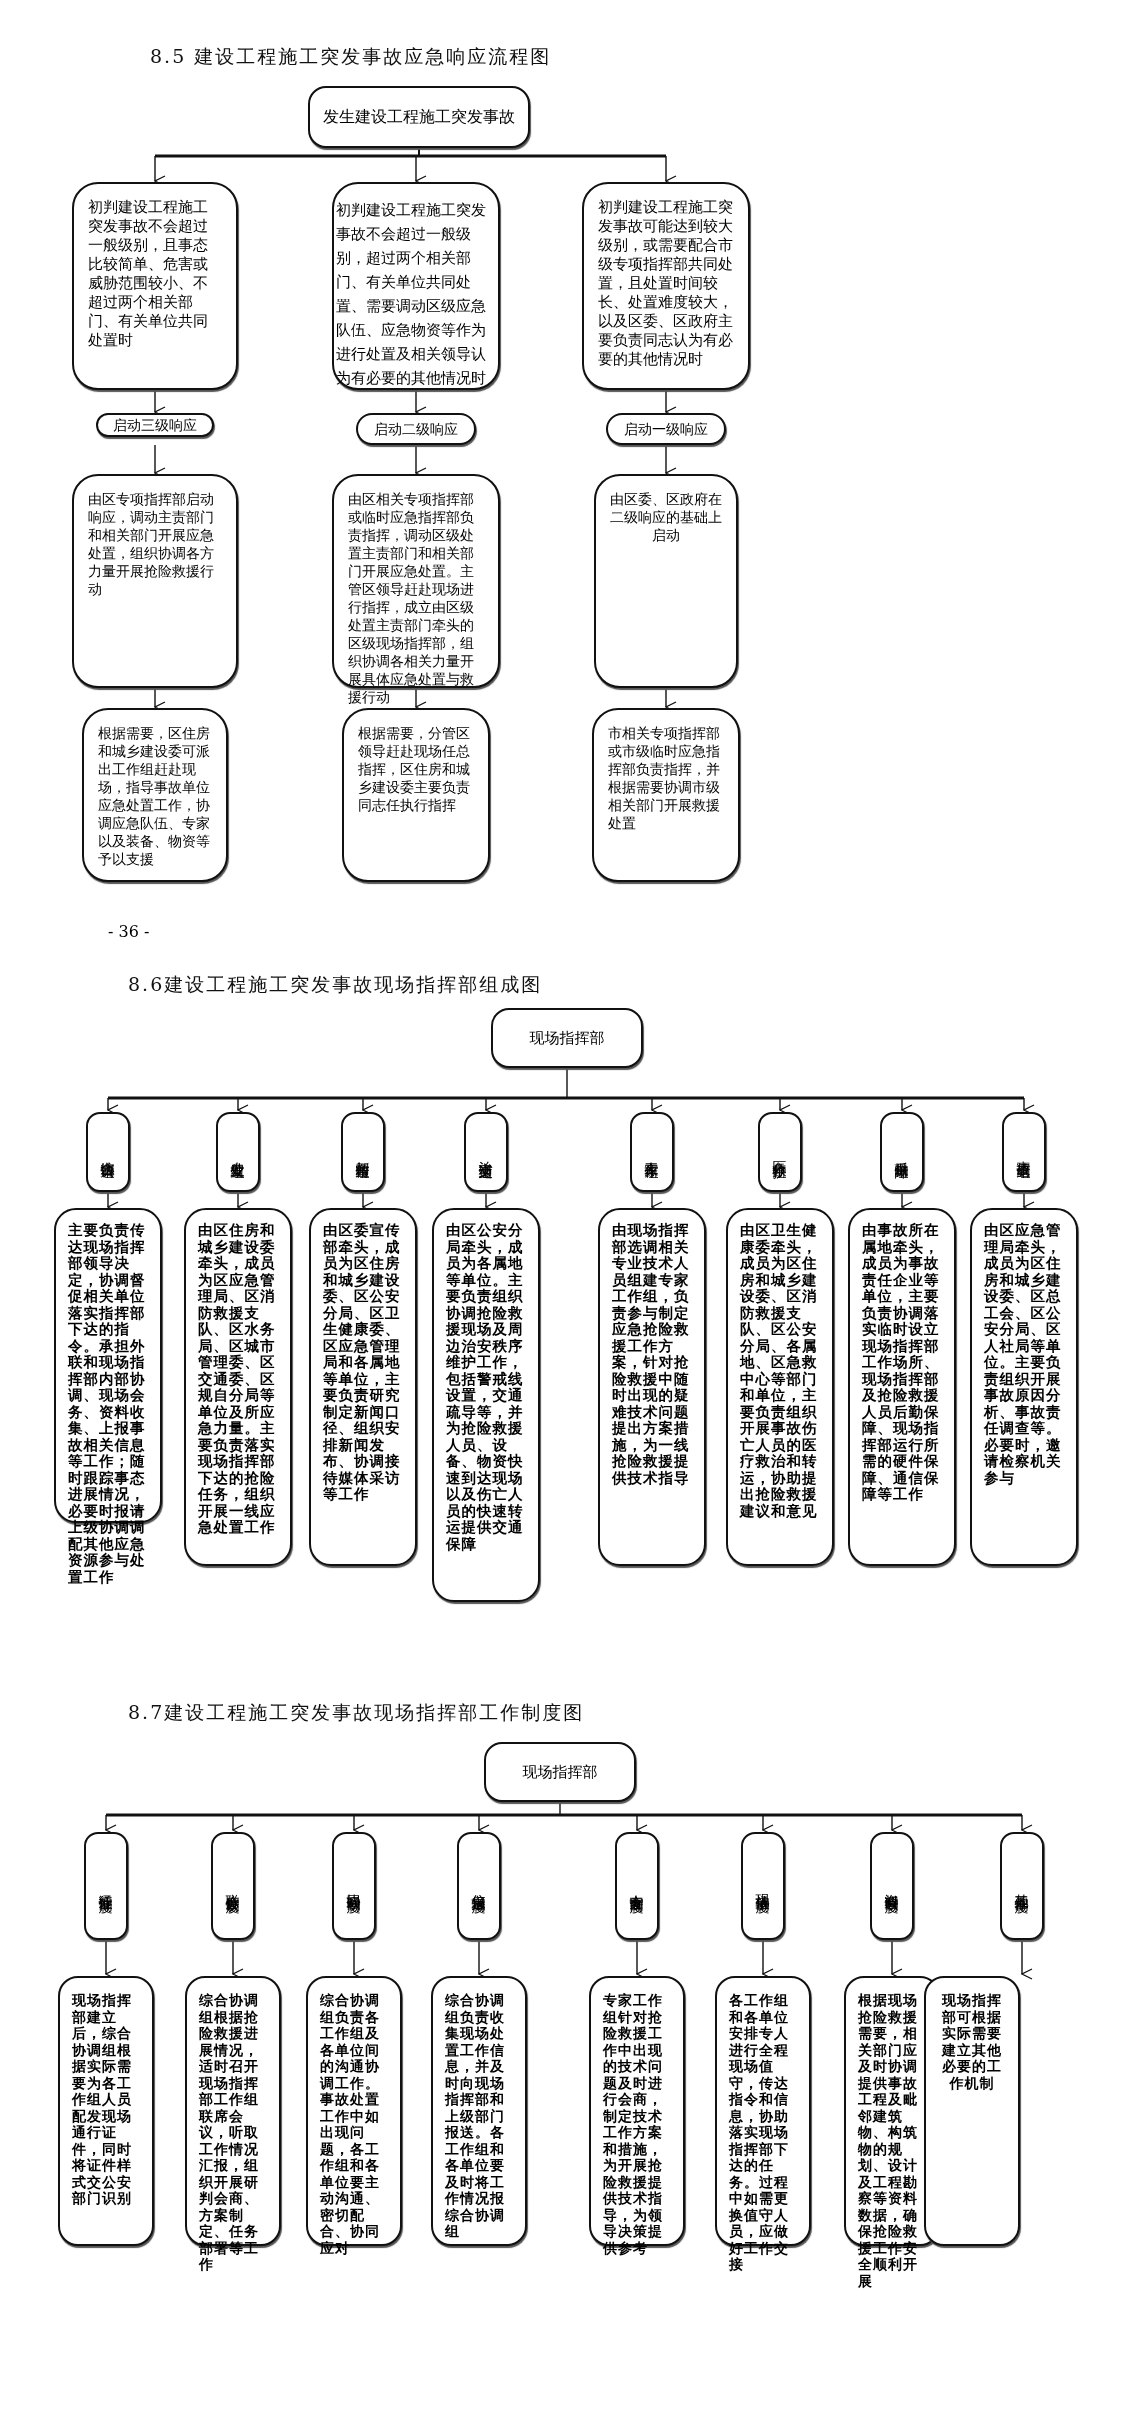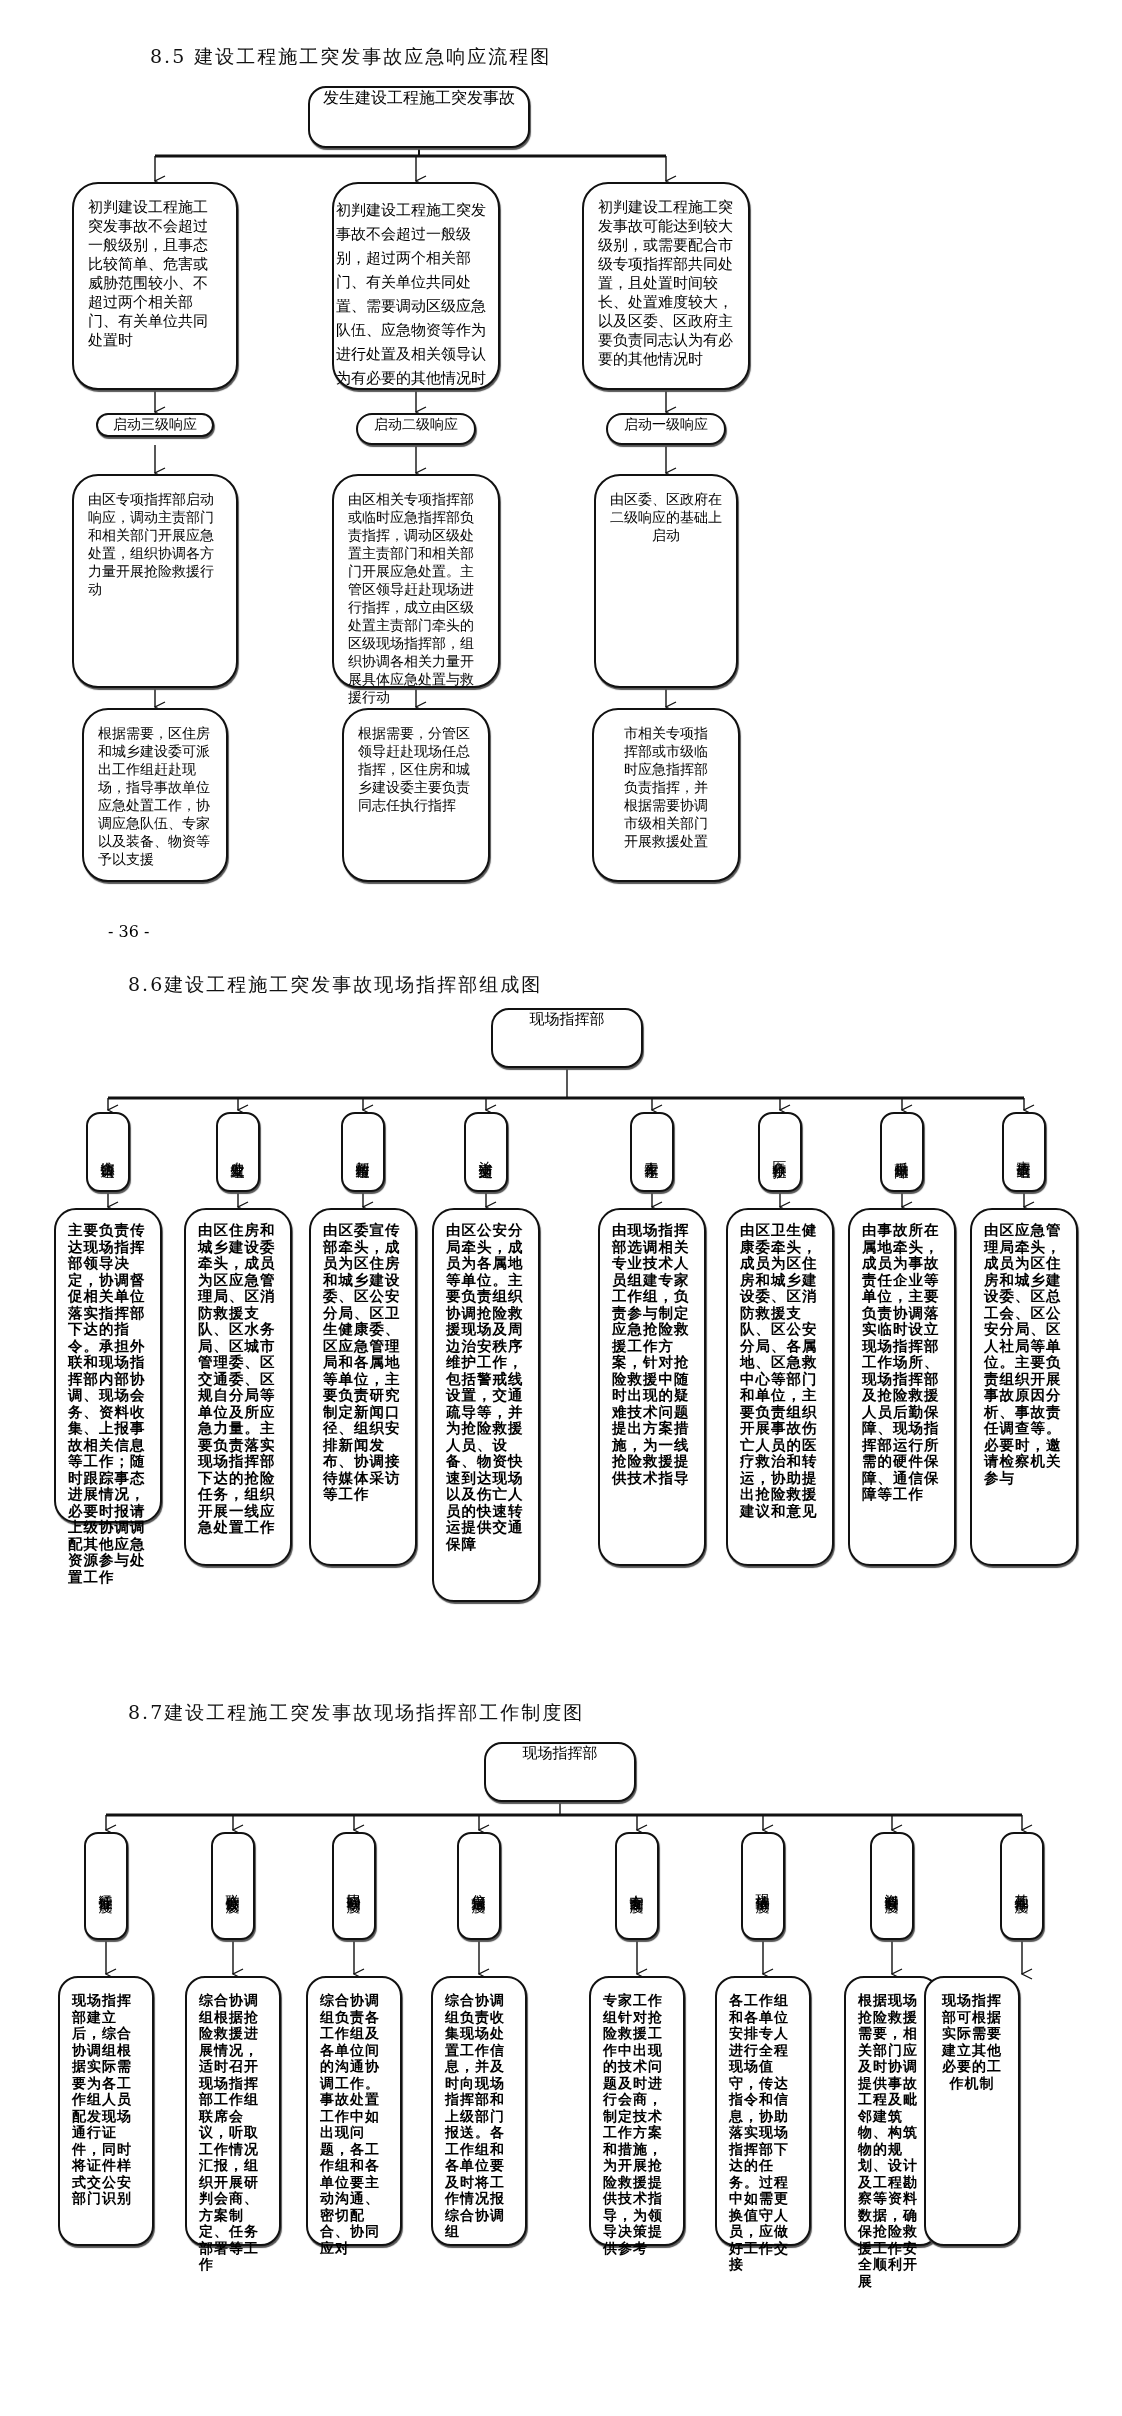--- a/index.html
+++ b/index.html
@@ -5,21 +5,21 @@
   html, body { margin:0; padding:0; background:#ffffff; }
   body { width:1122px; height:2416px; position:relative; overflow:hidden;
          font-family:"DejaVu Sans", "Liberation Sans", sans-serif; color:#000; }
   .title { position:absolute; font-family:"DejaVu Serif", "Liberation Serif", serif; font-size:19px; letter-spacing:2px; color:#111; }
   .box { position:absolute; border:2.5px solid #111; background:#fff; box-sizing:border-box;
          box-shadow:1px 2px 1px #555; }
   .rbox { border-radius:18px; }
   .pill { border-radius:26px; }
   .btxt { position:absolute; left:0; right:0; top:0; bottom:0; padding:10px 10px; font-size:15px; line-height:20px;
           text-align:left; word-break:break-all; }
-  .center { display:flex; align-items:flex-start; justify-content:center; text-align:center; }
+  .center { display:flex; align-items:center; justify-content:center; text-align:center; }
   .vtext { writing-mode:vertical-rl; text-orientation:upright; font-size:15px; letter-spacing:1px;
            display:flex; align-items:center; justify-content:center; }
   .bold { font-weight:bold; font-family:"DejaVu Serif","Liberation Serif",serif; letter-spacing:1px; }
   svg.lines { position:absolute; left:0; top:0; }
   .pagenum { position:absolute; font-size:16px; font-family:"DejaVu Serif","Liberation Serif",serif; }
 </style>
 </head>
 <body>
 
 <svg class="lines" width="1122" height="2416">
@@ -118,21 +118,21 @@
     <div class="box pill" style="left:582px; top:182px; width:168px; height:208px;">
       <div class="btxt" style="font-size:15px; line-height:19px; padding:14px 14px;">初判建设工程施工突发事故可能达到较大级别，或需要配合市级专项指挥部共同处置，且处置时间较长、处置难度较大，以及区委、区政府主要负责同志认为有必要的其他情况时</div>
     </div>
     <div class="box rbox" style="left:606px; top:413px; width:120px; height:32px;">
       <div class="btxt center" style="font-size:14px; line-height:18px; padding:0;">启动一级响应</div>
     </div>
     <div class="box pill" style="left:594px; top:474px; width:144px; height:214px;">
       <div class="btxt" style="font-size:14px; line-height:18px; padding:14px 14px;text-align:center;">由区委、区政府在二级响应的基础上启动</div>
     </div>
     <div class="box pill" style="left:592px; top:708px; width:148px; height:174px;">
-      <div class="btxt" style="font-size:14px; line-height:18px; padding:14px 30px;">市相关专项指挥部或市级临时应急指挥部负责指挥，并根据需要协调市级相关部门开展救援处置</div>
+      <div class="btxt" style="font-size:14px; line-height:18px; padding:14px 14px;">市相关专项指挥部或市级临时应急指挥部负责指挥，并根据需要协调市级相关部门开展救援处置</div>
     </div>
   </div>
 
 <div class="pagenum" style="left:108px; top:922px;">- 36 -</div>
 
 <div class="title" style="left:128px; top:972px;">8.6建设工程施工突发事故现场指挥部组成图</div>
 <div class="box rbox center" style="left:491px; top:1008px; width:152px; height:60px;">
   <span style="font-size:15px;">现场指挥部</span>
 </div>
 <div id="grp86">

